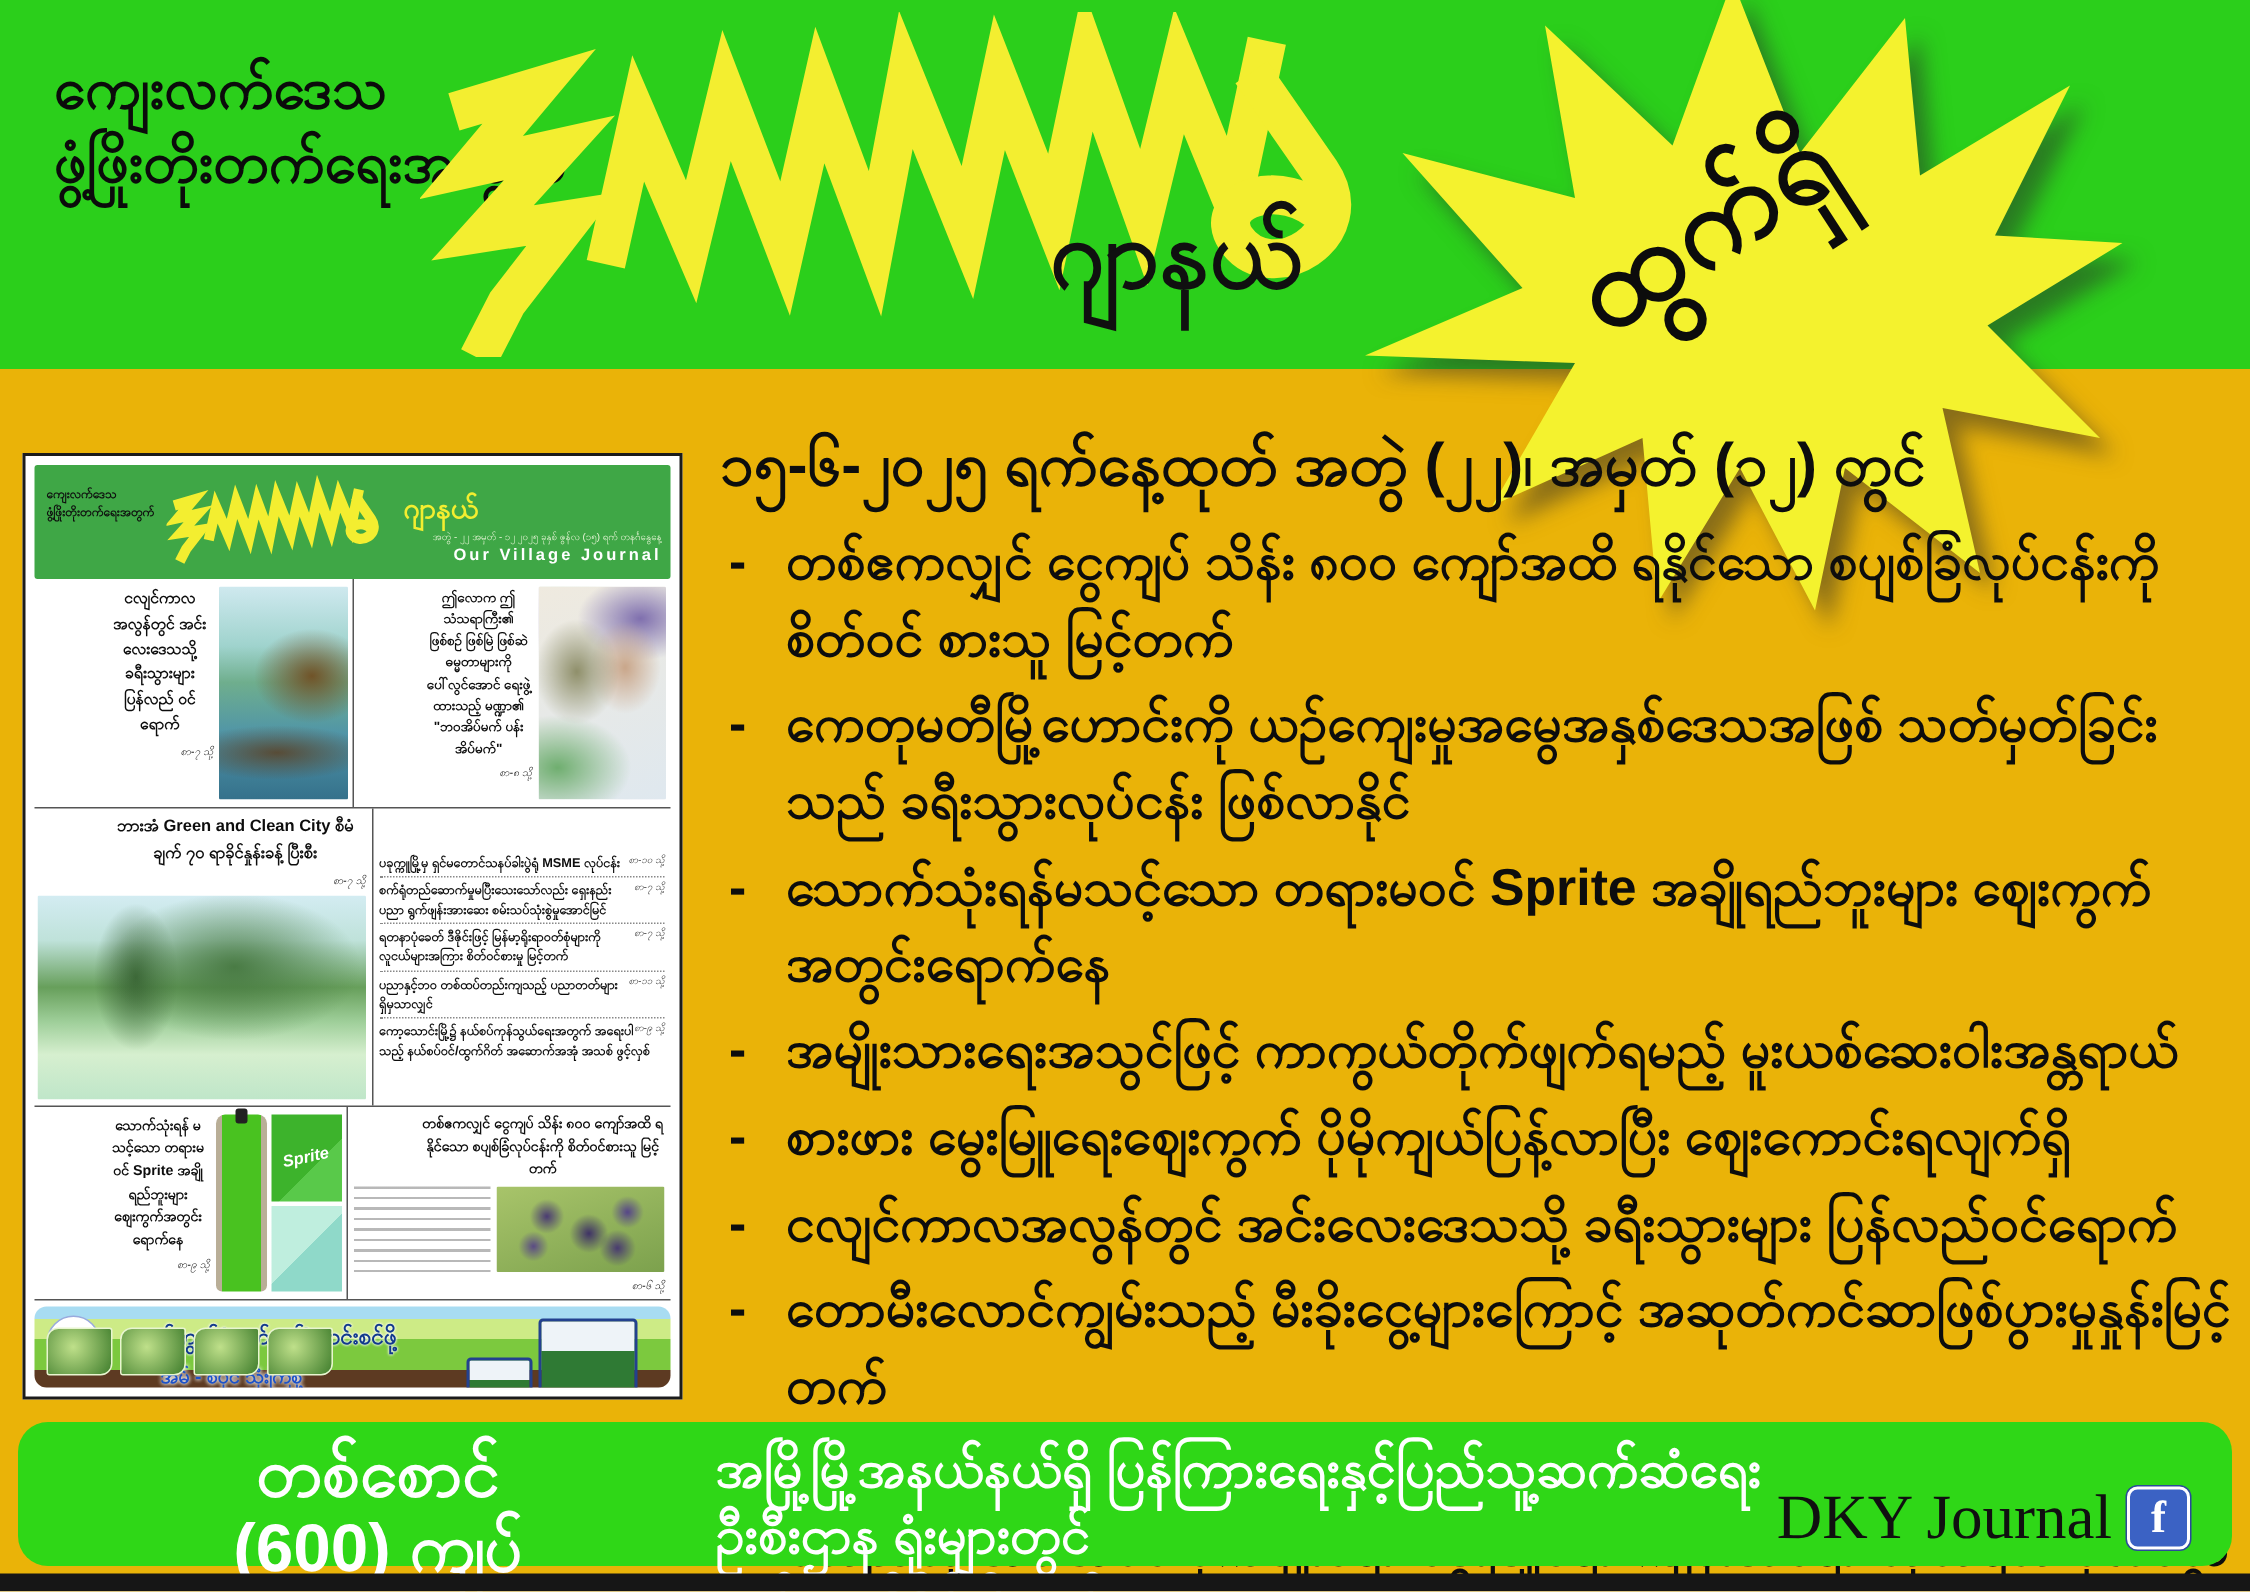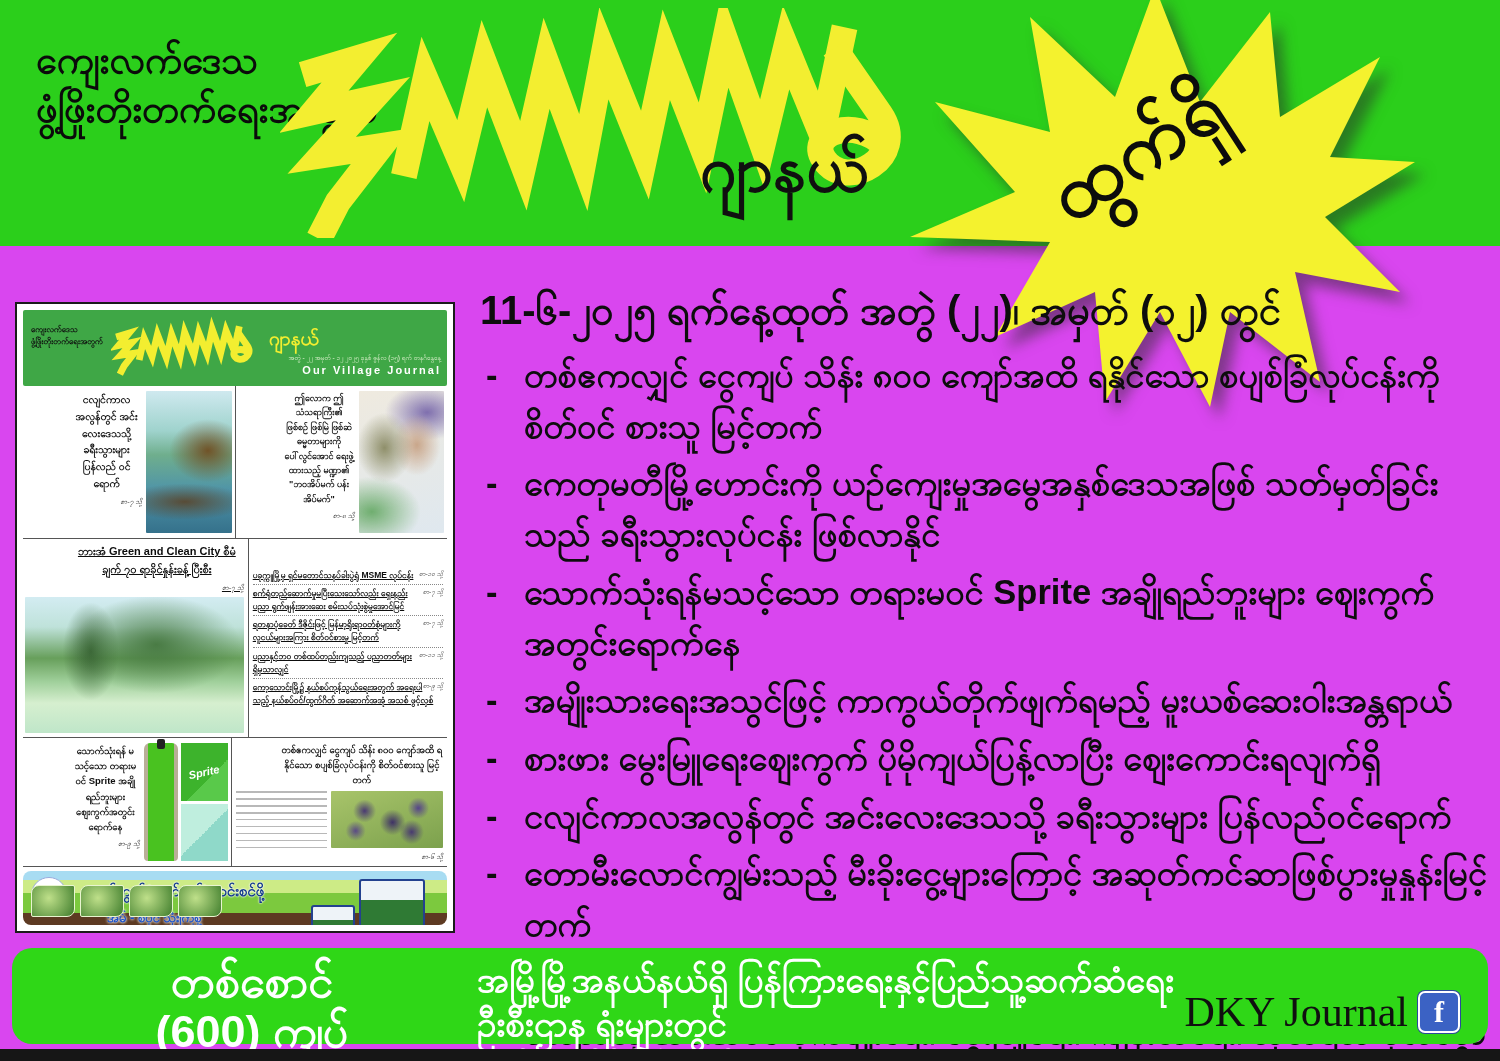--- a/index.html
+++ b/index.html
@@ -1,16 +1,16 @@
 <!DOCTYPE html>
 <html><head>
 <meta charset="utf-8">
 <style>
   html,body{margin:0;padding:0;background:#ffffff;}
-  .page{position:relative;width:1500px;height:1061px;background:#d946ef;overflow:hidden;
+  .page{position:relative;width:1500px;height:1061px;background:#eab308;overflow:hidden;
         font-family:"Liberation Sans", sans-serif;color:#0d0d0d;}
   .sr-only{position:absolute;width:1px;height:1px;overflow:hidden;clip-path:inset(50%);white-space:nowrap;}
 
   
   .topband{position:absolute;left:0;top:0;width:1500px;height:246px;background:#2bcf1b;}
   .tagline{position:absolute;left:36px;top:36px;font-weight:bold;font-size:38px;line-height:1.3;color:#0b0b0b;}
   .logo-wrap{position:absolute;left:280px;top:8px;width:660px;height:230px;}
   .journal-word{position:absolute;left:700px;top:128px;font-size:64px;font-weight:bold;color:#101010;}
 
   
@@ -39,21 +39,21 @@
       radial-gradient(55px 45px at 72% 42%, rgba(112,78,34,.95), rgba(112,78,34,0) 70%),
       radial-gradient(90px 26px at 45% 78%, rgba(92,60,28,.8), rgba(92,60,28,0) 70%),
       linear-gradient(180deg,#cfe9ef 0%,#9fd3cd 28%,#6fae8d 45%,#4f94a8 70%,#35718b 100%);}
   .photo-watercolor{background:
       radial-gradient(40px 50px at 30% 40%, #8f8f6a, rgba(143,143,106,0) 70%),
       radial-gradient(34px 44px at 68% 38%, #c9a68a, rgba(201,166,138,0) 70%),
       radial-gradient(60px 40px at 80% 15%, #7f6fae, rgba(127,111,174,0) 70%),
       radial-gradient(70px 50px at 15% 85%, #6fae6f, rgba(111,174,111,0) 70%),
       linear-gradient(160deg,#efeadf,#dfe8ef);}
 
-  .c-row2{display:flex;flex:none;height:198px;border-bottom:1.5px solid #555;text-decoration:underline;}
+  .c-row2{display:flex;flex:none;height:198px;border-bottom:1.5px solid #555;}
   .c-r2left{width:53%;display:flex;flex-direction:column;padding:4px 4px 4px 2px;box-sizing:border-box;}
   .c-r2left .c-headtext{flex:none;font-size:11px;}
   .photo-landscape{flex:1;margin-top:4px;background:
       radial-gradient(120px 70px at 60% 35%, rgba(66,116,60,.9), rgba(66,116,60,0) 70%),
       radial-gradient(40px 70px at 30% 40%, rgba(52,94,48,.9), rgba(52,94,48,0) 70%),
       linear-gradient(180deg,#d3ecf2 0%,#bfe2da 22%,#679f5b 45%,#9fcf9a 62%,#d6efcf 78%,#bfe6c9 100%);}
   .c-briefs{width:47%;box-sizing:border-box;padding:3px 4px;display:flex;flex-direction:column;justify-content:center;border-left:1.5px solid #555;}
   .brief{font-size:8.5px;font-weight:bold;line-height:1.55;border-bottom:1px dotted #888;padding:2px 0;}
   .brief:last-child{border-bottom:none;}
   .brief .bpage{float:right;font-size:6.5px;font-style:italic;font-weight:normal;color:#333;}
@@ -245,21 +245,21 @@
       <div class="ad-thumbs">
         <div class="ad-thumb"></div>
         <div class="ad-thumb"></div>
         <div class="ad-thumb"></div>
         <div class="ad-thumb"></div>
       </div>
     </div>
   </aside>
 
   <section class="content">
-    <h1 class="issue-line">11-၆-၂၀၂၅ ရက်နေ့ထုတ် အတွဲ (၂၂)၊ အမှတ် (၁၂) တွင်</h1>
+    <h1 class="issue-line">၁၅-၆-၂၀၂၅ ရက်နေ့ထုတ် အတွဲ (၂၂)၊ အမှတ် (၁၂) တွင်</h1>
 
     <div class="bullet">
       <span class="dash">-</span>
       <span>တစ်ဧကလျှင် ငွေကျပ် သိန်း ၈၀၀ ကျော်အထိ ရနိုင်သော စပျစ်ခြံလုပ်ငန်းကို စိတ်ဝင် စားသူ မြင့်တက်</span>
     </div>
     <div class="bullet">
       <span class="dash">-</span>
       <span>ကေတုမတီမြို့ဟောင်းကို ယဉ်ကျေးမှုအမွေအနှစ်ဒေသအဖြစ် သတ်မှတ်ခြင်းသည် ခရီးသွားလုပ်ငန်း ဖြစ်လာနိုင်</span>
     </div>
     <div class="bullet">

